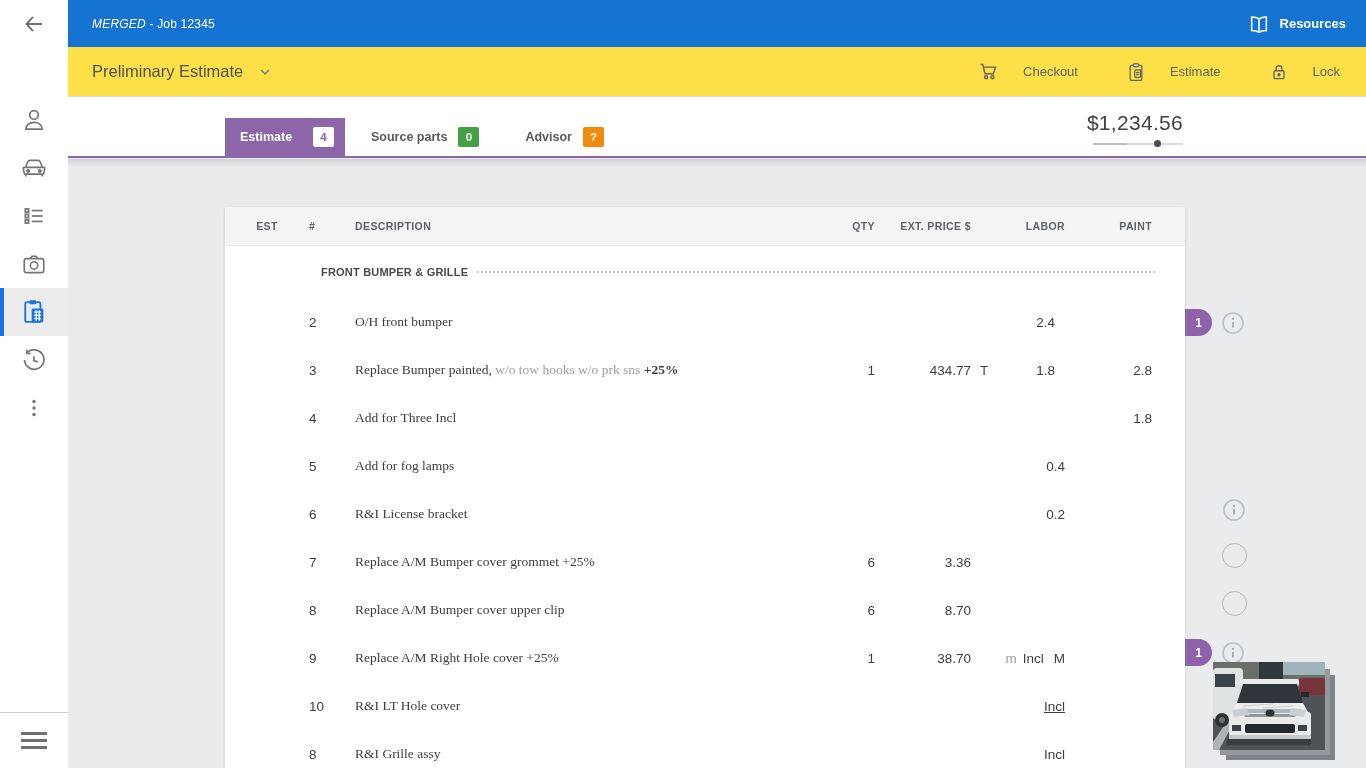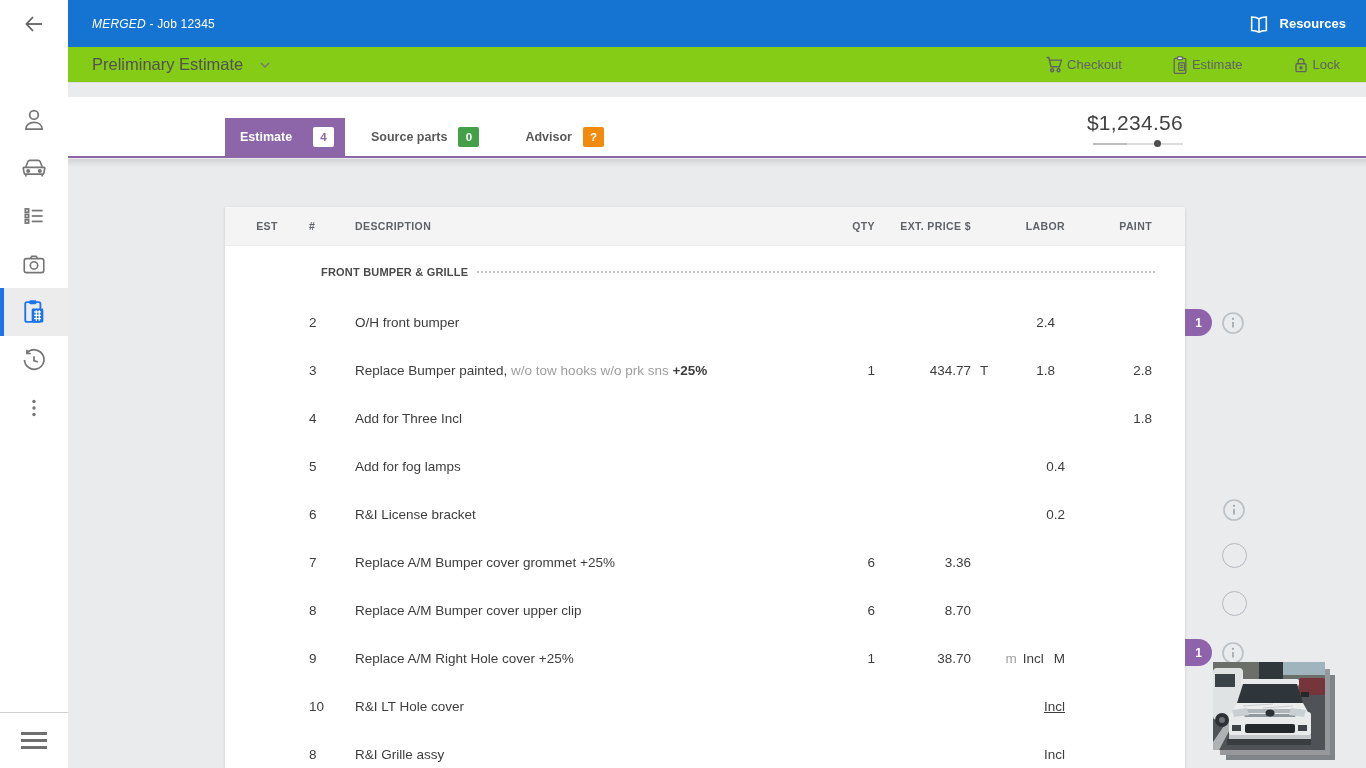--- a/index.html
+++ b/index.html
@@ -8,26 +8,26 @@
   .screen { position:relative; width:1366px; height:768px; overflow:hidden; }
 
   
   .appbar { position:absolute; left:68px; top:0; right:0; height:47px; background:#1573d1;
             display:flex; align-items:center; justify-content:space-between; padding:0 20px 0 24px; z-index:6; }
   .appbar .job-title { color:#fff; font-size:12px; letter-spacing:.2px; }
   .appbar .job-title em { font-style:italic; font-weight:400; }
   .resources-btn { display:flex; align-items:center; gap:10px; color:#fff; font-size:13px; font-weight:600; cursor:pointer; }
 
   
-  .subbar { position:absolute; left:68px; top:47px; right:0; height:36px; background:#84cc16;
+  .subbar { position:absolute; left:68px; top:47px; right:0; height:50px; background:#fde047;
             border-bottom:1px solid #dcdcdc; display:flex; align-items:center; justify-content:space-between;
             padding:0 26px 0 24px; z-index:6; }
   .est-name { display:flex; align-items:center; gap:14px; color:#525252; font-size:16.5px; cursor:pointer; }
   .subbar-actions { display:flex; align-items:center; gap:48px; }
-  .sub-btn { display:flex; align-items:center; gap:2px; color:#5f6368; font-size:13px; cursor:pointer; }
+  .sub-btn { display:flex; align-items:center; gap:24px; color:#5f6368; font-size:13px; cursor:pointer; }
 
   
   .tabbar { position:absolute; left:68px; top:97px; right:0; height:61px; background:#fff;
             border-bottom:2px solid #8d66a9; z-index:6; }
   .tabs { position:absolute; left:157px; bottom:0; display:flex; align-items:flex-end; }
   .tab { height:38px; display:flex; align-items:center; cursor:pointer; }
   .tab.active { width:120px; background:#8d66a9; justify-content:space-between; padding:0 11px 0 15px; }
   .tab.active .tab-label { color:#fff; font-weight:700; font-size:12.5px; }
   .tab.plain { padding:0 20px; gap:11px; margin-left:6px; }
   .tab.plain .tab-label { color:#5a5a5a; font-weight:700; font-size:12.5px; }
@@ -60,21 +60,21 @@
   .panel { position:absolute; left:225px; top:207px; width:960px; height:575px; background:#fff;
            box-shadow:0 1px 3px rgba(0,0,0,.14); z-index:3; }
   .grid-row { display:grid; grid-template-columns:14px 56px 46px 1fr 70px 96px 30px 64px 87px 33px; align-items:center; }
   .thead { height:39px; background:#f4f4f5; border-bottom:1px solid #ececec; }
   .thead span { font-size:10.5px; font-weight:700; color:#5f6368; letter-spacing:.4px; }
   .h-left { padding-left:14px; text-align:left; }
   .h-center { text-align:center; }
   .h-right { text-align:right; }
   .trow { height:48px; font-size:13.5px; color:#3d3d3d; cursor:pointer; }
   .c.num { padding-left:14px; }
-  .c.desc { padding-left:14px; }
+  .c.desc { padding-left:14px;font-family:Liberation Serif, serif; }
   .c.r { text-align:right; }
   .sub { color:#9e9e9e; }
   .b { font-weight:700; }
   .flag { padding-left:9px; color:#424242; }
   .pre { margin-right:6px; }
   .suf { margin-left:10px; }
   .lv.link { text-decoration:underline; }
   .section-row { height:52px; display:flex; align-items:center; padding-left:96px; }
   .section-title { font-size:11px; font-weight:700; color:#4a4a4a; letter-spacing:.2px; white-space:nowrap; }
   .section-dots { flex:1; border-top:2px dotted #c6c6c6; margin-left:9px; margin-right:30px; height:0; }

